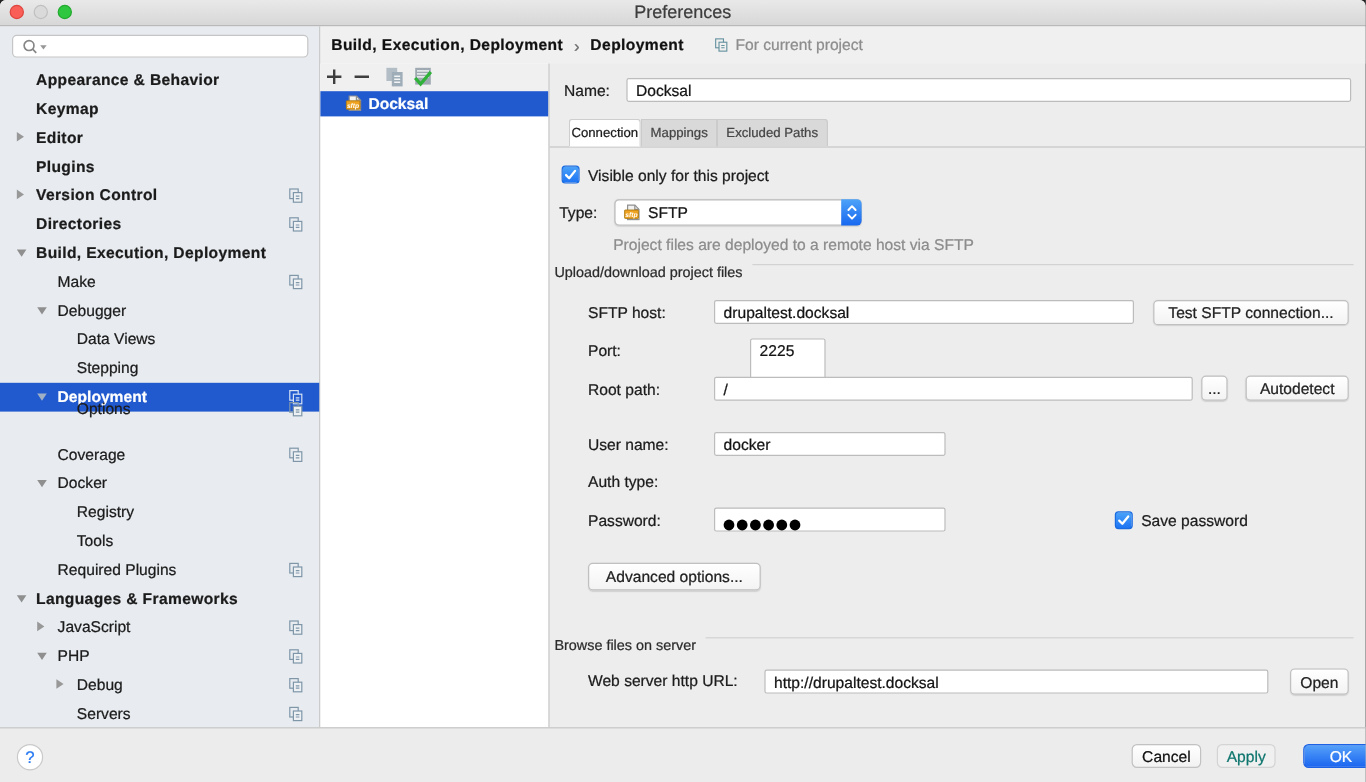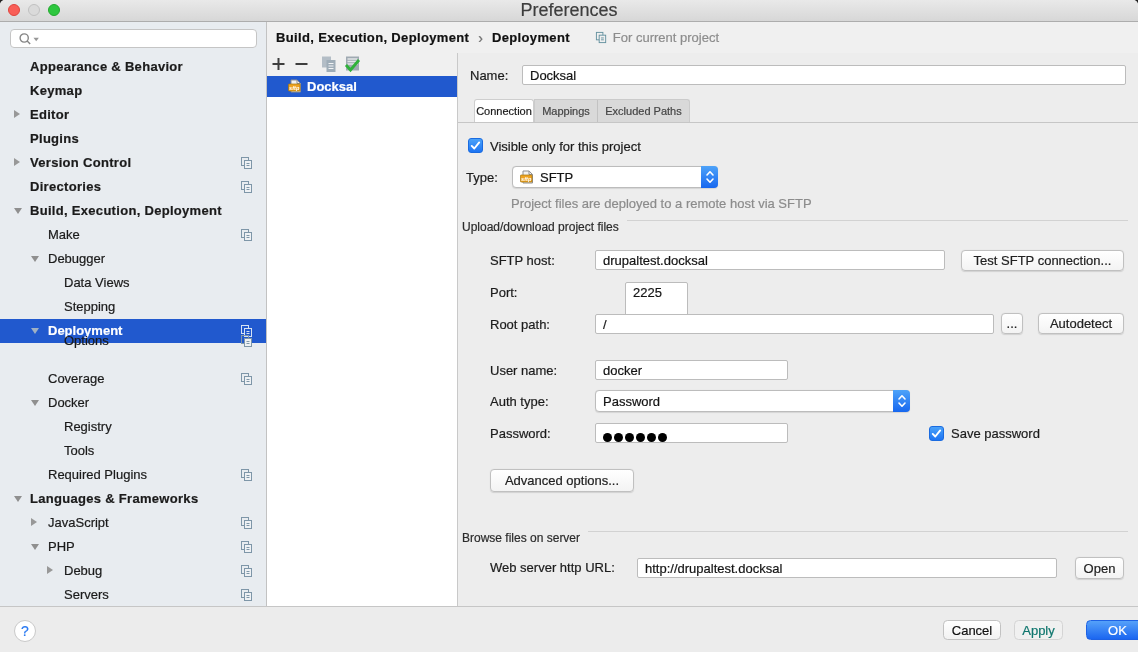--- a/index.html
+++ b/index.html
@@ -1,20 +1,20 @@
 <!DOCTYPE html>
 <html><head>
 <meta charset="utf-8">
 <style>
 html,body{margin:0;padding:0;background:#222;width:1138px;height:652px;overflow:hidden}
 *{box-sizing:border-box}
 #w{position:absolute;left:0;top:0;width:1138px;height:652px;border-radius:5px 5px 0 0;overflow:hidden;background:#ededed;font-family:"Liberation Sans",sans-serif;-webkit-font-smoothing:antialiased;-webkit-text-stroke:0.2px}
 
 #tb{position:absolute;left:0;top:0;width:100%;height:22px;background:linear-gradient(#e9e9e9,#d7d7d7);border-bottom:1px solid #adadad}
-#tbt{position:absolute;left:0;top:0;width:100%;height:21px;line-height:21px;text-align:center;font-size:18px;color:#3d3d3d}
+#tbt{position:absolute;left:0;top:0;width:100%;height:21px;line-height:21px;text-align:center;font-size:15px;color:#3d3d3d}
 .tl{position:absolute;top:4px;width:12px;height:12px;border-radius:50%}
 
 #sb{position:absolute;left:0;top:22px;width:267px;height:585px;background:#e8ecf0;border-right:1px solid #c2c2c2}
 #srch{position:absolute;left:10px;top:7px;width:247px;height:19px;background:#fff;border:1px solid #c5c5c5;border-radius:4px}
 .r{position:absolute;left:0;width:266px;height:24px;line-height:24px;font-size:13px;color:#1b1b1b;white-space:nowrap}
 .r .tx{position:absolute;top:0}
 .l1{font-weight:bold;letter-spacing:0.3px}
 .x1{left:30px}.x2{left:48px}.x3{left:64px}
 .sel{background:#2159ce;color:#fff;font-weight:bold}
 .ad{position:absolute;top:9px;width:0;height:0;border-left:4.5px solid transparent;border-right:4.5px solid transparent;border-top:6px solid #8f8f8f}
@@ -281,29 +281,20 @@
 <div class="btn" style="left:961px;top:250px;width:163px;height:21px">Test SFTP connection...</div>
 <div class="lbl" style="left:490px;top:285px">Port:</div>
 <div class="fld" style="left:625px;top:282px;width:63px;height:36px">2225</div>
 <div class="lbl" style="left:490px;top:317px">Root path:</div>
 <div class="fld" style="left:595px;top:314px;width:399px;height:20px">/</div>
 <div class="btn" style="left:1001px;top:313px;width:22px;height:21px">...</div>
 <div class="btn" style="left:1038px;top:313px;width:86px;height:21px">Autodetect</div>
 <div class="lbl" style="left:490px;top:363px">User name:</div>
 <div class="fld" style="left:595px;top:360px;width:193px;height:20px">docker</div>
 <div class="lbl" style="left:490px;top:394px">Auth type:</div>
-<div class="combo" style="left:595px;top:390px;width:315px;height:22px">
-      <span style="margin-left:7px">Password</span>
-      <span class="step" style="height:22px">
-        <svg width="10" height="16">
-          <path d="M2 6l3-3.2 3 3.2" stroke="#fff" stroke-width="1.6" fill="none" stroke-linecap="round" stroke-linejoin="round"></path>
-          <path d="M2 10l3 3.2 3-3.2" stroke="#fff" stroke-width="1.6" fill="none" stroke-linecap="round" stroke-linejoin="round"></path>
-        </svg>
-      </span>
-    </div>
 <div class="lbl" style="left:490px;top:426px">Password:</div>
 <div class="fld" style="left:595px;top:423px;width:193px;height:20px;padding-top:5px"><span class="dot"></span><span class="dot"></span><span class="dot"></span><span class="dot"></span><span class="dot"></span><span class="dot"></span></div>
 <div class="cb" style="left:929px;top:426px">
       <svg width="15" height="15" viewBox="0 0 15 15" style="position:absolute;left:-1px;top:-1px">
         <path d="M3.7 7.9l2.6 2.6 4.9-6.1" fill="none" stroke="#fff" stroke-width="1.9" stroke-linecap="round" stroke-linejoin="round"></path>
       </svg>
     </div>
 <div class="lbl" style="left:951px;top:426px">Save password</div>
 <div class="btn" style="left:490px;top:469px;width:144px;height:23px">Advanced options...</div>
 <div class="sec" style="left:462px;top:531px;width:666px;height:13px">Browse files on server<span class="ln"></span></div>

